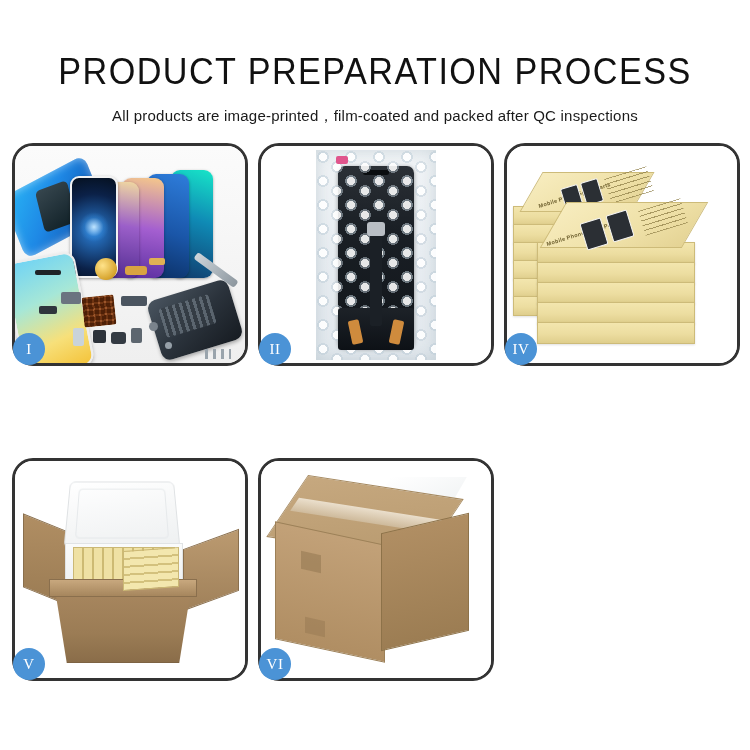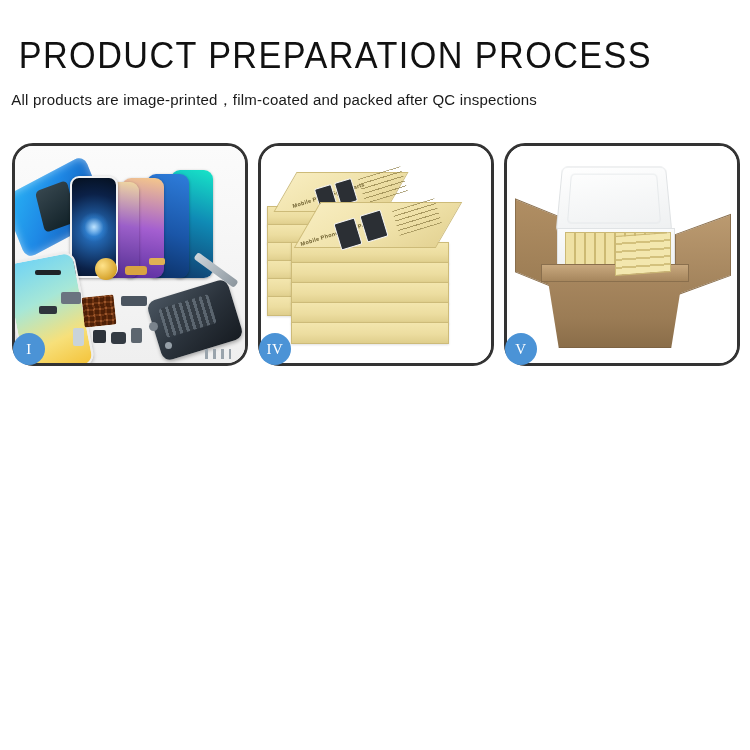--- a/index.html
+++ b/index.html
@@ -6,21 +6,21 @@
   body{
     width:750px;height:750px;
     background:#ffffff;
     font-family:"Liberation Sans","DejaVu Sans",sans-serif;
     overflow:hidden;
     position:relative;
   }
   .page{width:750px;height:750px;position:relative;}
 
   
-  .header{padding-top:38px;}
+  .header{padding-top:54px;text-align:center;}
   .title{
     font-size:36px;
     font-weight:400;
     letter-spacing:1.5px;
     color:#111111;
     line-height:1;
     margin:0;
     transform:scaleX(0.95);
     font-family:"Liberation Sans","DejaVu Sans",sans-serif;
   }
@@ -400,20 +400,36 @@
         <div class="prt k"></div>
         <div class="prt l"></div>
         <div class="tweezer"></div>
         <div class="screws"></div>
       </div>
       <div class="badge">
         <span>I</span>
       </div>
     </div>
 
+    <div class="panel">
+      <div class="panel-inner p2">
+        <div class="bag">
+          <div class="lcd"></div>
+          <div class="pink"></div>
+          <div class="flex"></div>
+          <div class="conn"></div>
+          <div class="btm"></div>
+          <div class="gold1"></div>
+          <div class="gold2"></div>
+        </div>
+      </div>
+      <div class="badge">
+        <span>II</span>
+      </div>
+    </div>
 
 
     <div class="panel">
       <div class="panel-inner p4">
         <div class="stack">
 
           <div class="bx" style="left:6px;top:60px;width:96px;height:18px;"></div>
           <div class="bx" style="left:6px;top:78px;width:96px;height:18px;"></div>
           <div class="bx" style="left:6px;top:96px;width:96px;height:18px;"></div>
           <div class="bx" style="left:6px;top:114px;width:96px;height:18px;"></div>
@@ -453,15 +469,29 @@
         <div class="yboxes"></div>
         <div class="yboxes2"></div>
         <div class="rim"></div>
         <div class="body"></div>
       </div>
       <div class="badge">
         <span>V</span>
       </div>
     </div>
 
+    <div class="panel">
+      <div class="panel-inner p6">
+        <div class="wrapgloss"></div>
+        <div class="top"></div>
+        <div class="tape"></div>
+        <div class="front"></div>
+        <div class="side"></div>
+        <div class="tab1"></div>
+        <div class="tab2"></div>
+      </div>
+      <div class="badge">
+        <span>VI</span>
+      </div>
+    </div>
 
   </div>
 </div>
 
 </body></html>

